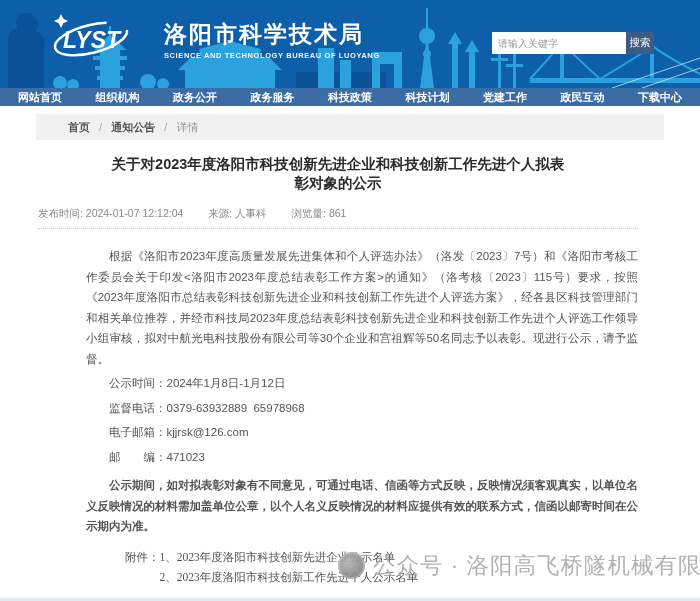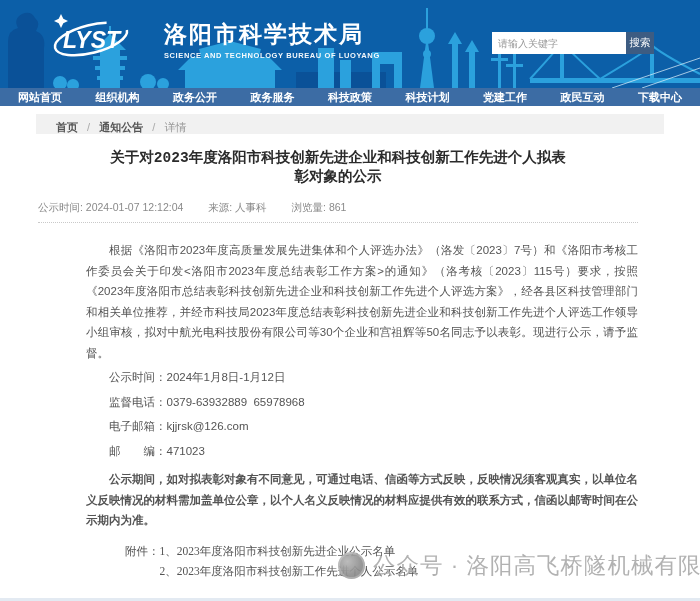--- a/index.html
+++ b/index.html
@@ -20,29 +20,29 @@
   .search button{width:28px;height:22px;border:none;background:#3d5c82;color:#fff;font-size:10.5px;
                  cursor:pointer;padding:0;}
 
   
   .nav{width:700px;height:18px;background:#3c6ca4;display:flex;justify-content:space-between;
        align-items:center;padding:0 18px;box-sizing:border-box;}
   .nav a{color:#ffffff;font-size:11px;font-weight:bold;text-decoration:none;cursor:pointer;white-space:nowrap;}
 
   
   .container{width:628px;margin:0 auto;}
-  .breadcrumb{margin-top:8px;height:20px;line-height:26px;background:#f1f1f1;font-size:11px;
-              color:#999;padding-left:20px;box-sizing:border-box;}
+  .breadcrumb{margin-top:8px;height:26px;line-height:26px;background:#f1f1f1;font-size:11px;
+              color:#999;padding-left:32px;box-sizing:border-box;}
   .breadcrumb a{color:#555;font-weight:bold;text-decoration:none;cursor:pointer;}
   .breadcrumb .sep{margin:0 6px;color:#aaa;}
   .breadcrumb .current{color:#999;}
 
   
   .article{padding:0 26px 0 2px;}
-  .article h1{font-family:Liberation Mono, monospace;font-size:14.5px;font-weight:bold;
+  .article h1{font-family:Liberation Sans, sans-serif;font-size:14.5px;font-weight:bold;
               color:#2b2b2b;text-align:center;width:465px;margin:15px auto 0;line-height:19px;}
   .meta{margin-top:14px;font-size:10.5px;color:#8a8a8a;}
   .meta .meta-item{margin-right:22px;}
   .divider{border-bottom:1px dotted #c9c9c9;margin-top:7px;}
   .body{padding-left:48px;padding-right:0;font-size:11.5px;color:#545454;text-align:justify;}
   .body p{margin:0;line-height:20.5px;text-indent:2em;}
   .body p.lead{margin-top:17px;}
   .body p.info{margin:4px 0;}
   .body p.second{margin-top:8px;font-weight:bold;}
   .info .info-value{white-space:pre-wrap;}
@@ -150,21 +150,21 @@
       <span class="sep">/</span>
       <a>通知公告</a>
       <span class="sep">/</span>
       <span class="current">详情</span>
     </div>
 
     <article class="article">
       <h1>关于对2023年度洛阳市科技创新先进企业和科技创新工作先进个人拟表彰对象的公示</h1>
 
       <div class="meta">
-        <span class="meta-item"><span>公示时间: </span><span>2024-01-07 12:12:04</span></span>
+        <span class="meta-item"><span>发布时间: </span><span>2024-01-07 12:12:04</span></span>
         <span class="meta-item"><span>来源: </span><span>人事科</span></span>
         <span class="meta-item"><span>浏览量: </span><span>861</span></span>
       </div>
 
       <div class="divider"></div>
 
       <div class="body">
         <p class="lead">根据《洛阳市2023年度高质量发展先进集体和个人评选办法》（洛发〔2023〕7号）和《洛阳市考核工作委员会关于印发&lt;洛阳市2023年度总结表彰工作方案&gt;的通知》（洛考核〔2023〕115号）要求，按照《2023年度洛阳市总结表彰科技创新先进企业和科技创新工作先进个人评选方案》，经各县区科技管理部门和相关单位推荐，并经市科技局2023年度总结表彰科技创新先进企业和科技创新工作先进个人评选工作领导小组审核，拟对中航光电科技股份有限公司等30个企业和宫祖辉等50名同志予以表彰。现进行公示，请予监督。</p>
 
         <p class="info"><span>公示时间：</span><span class="info-value">2024年1月8日-1月12日</span></p>

